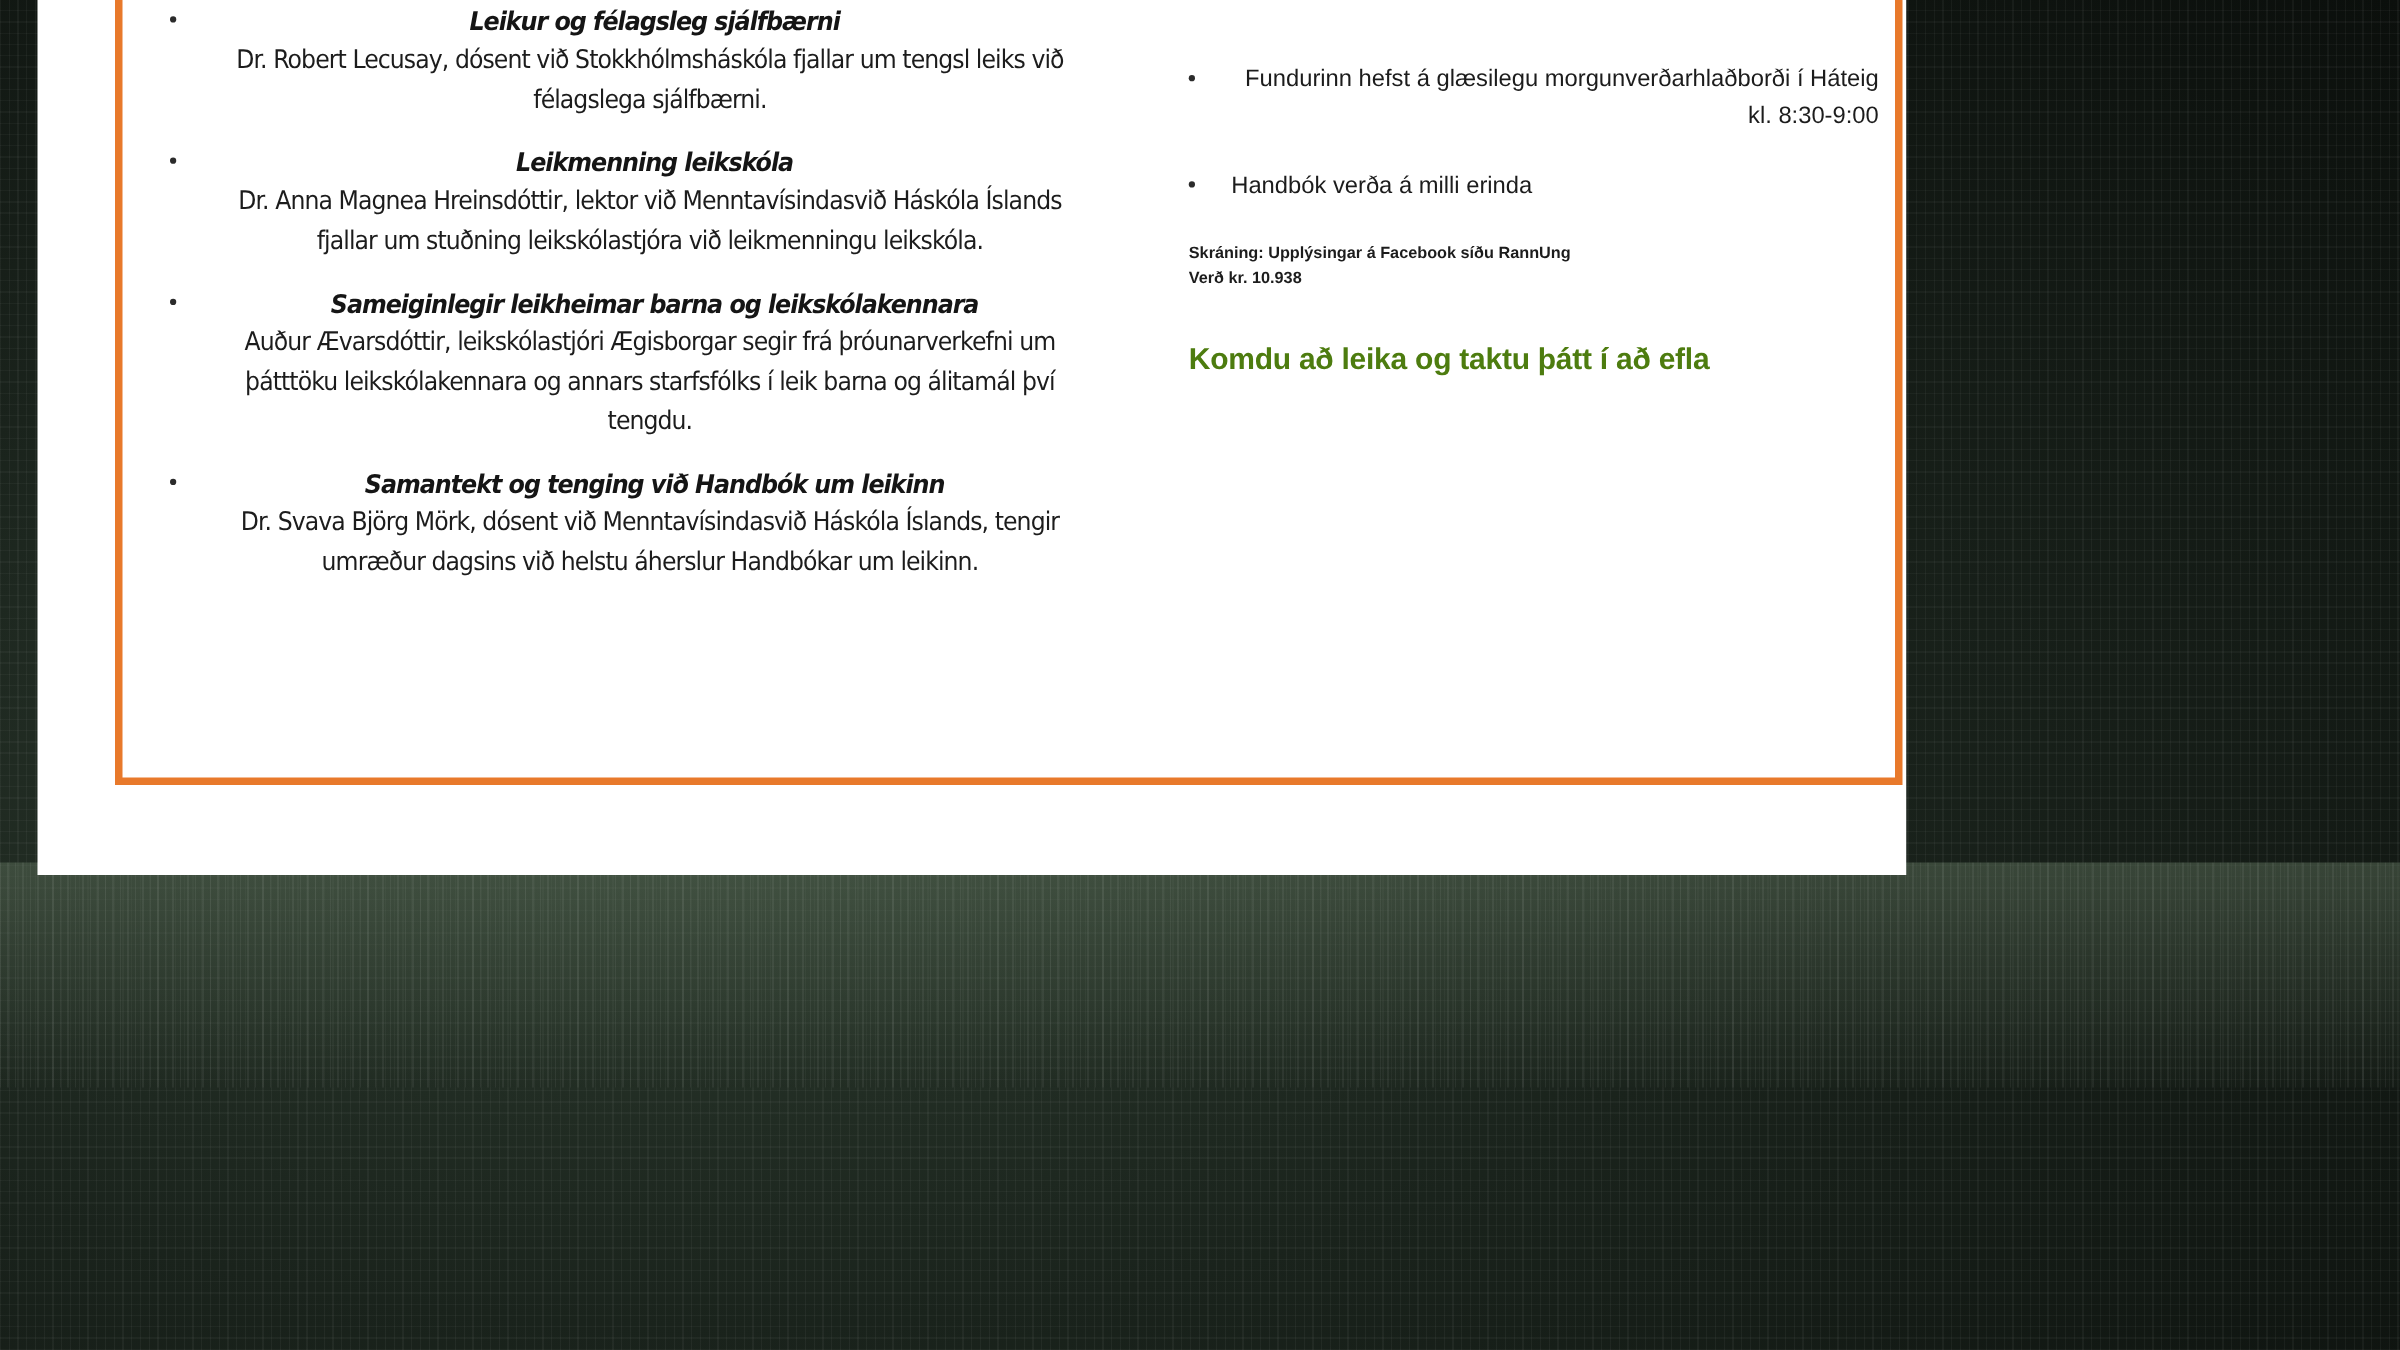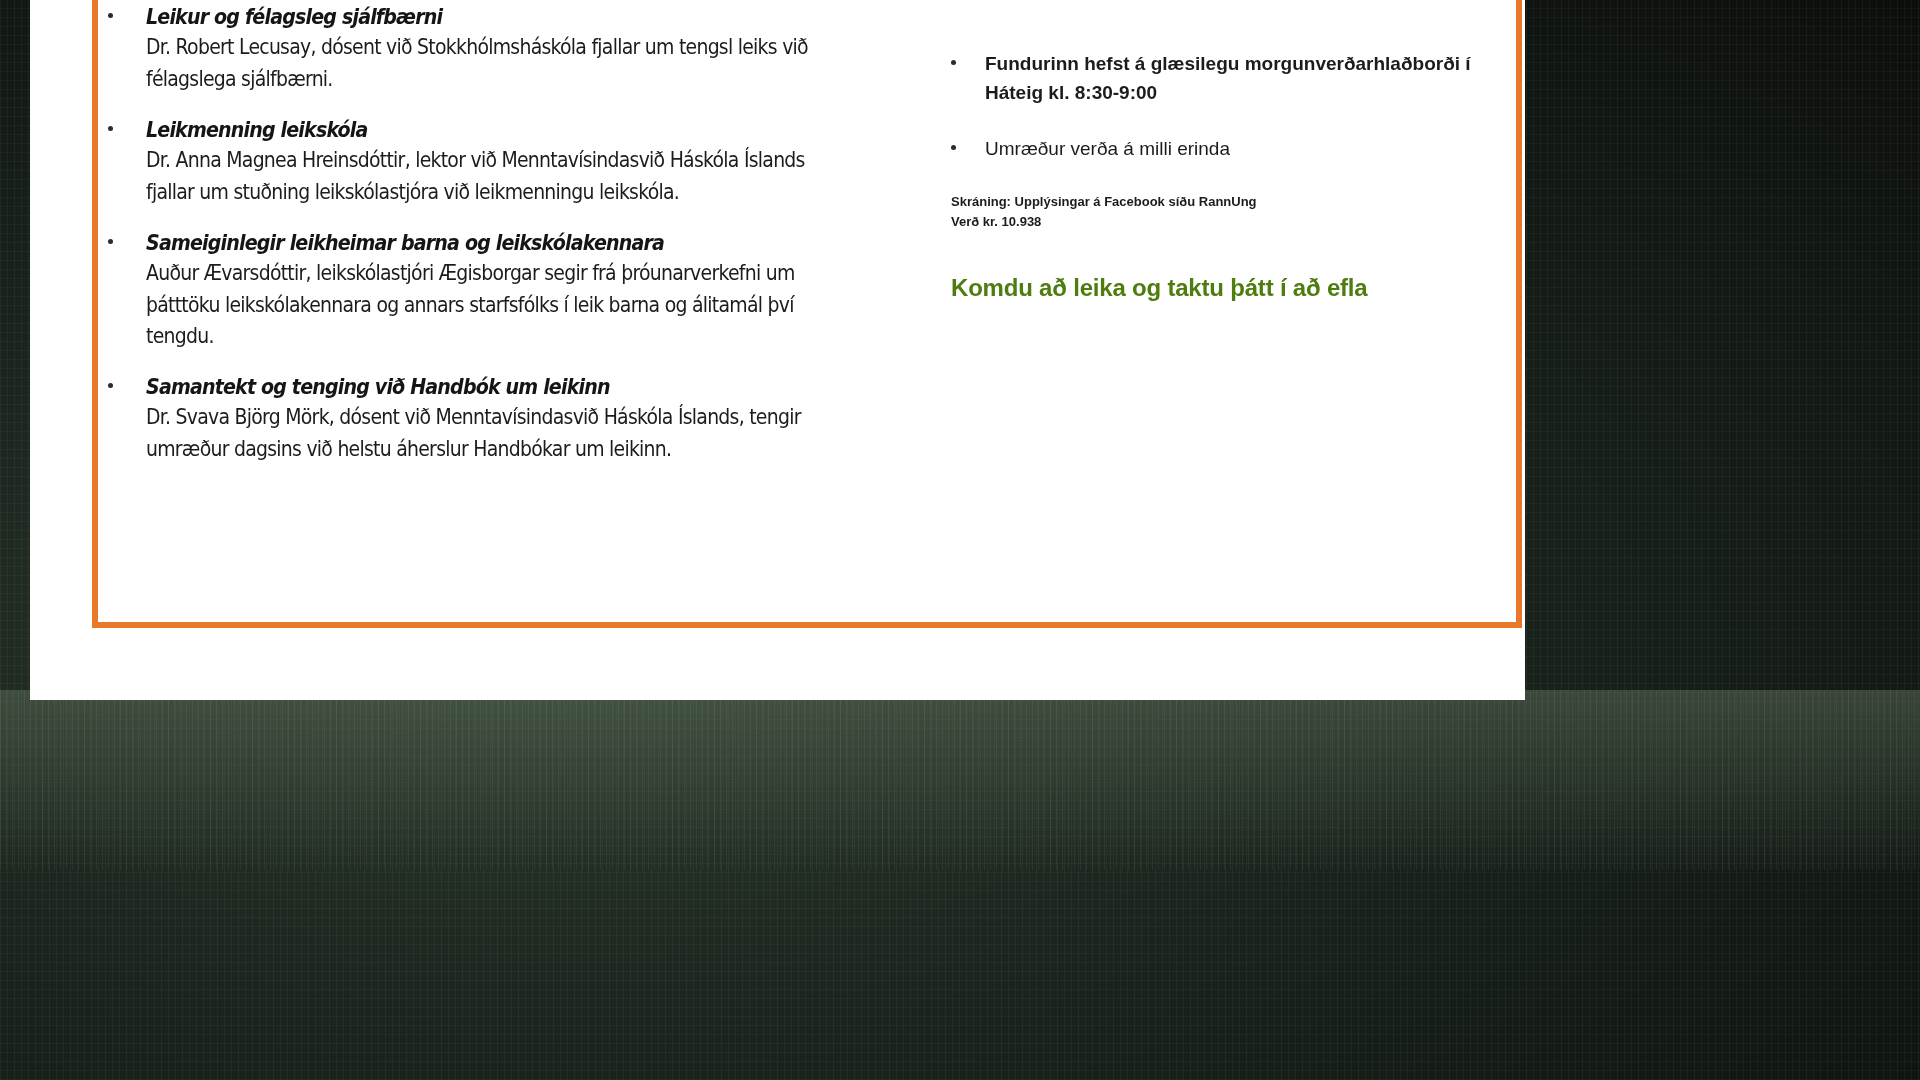--- a/index.html
+++ b/index.html
@@ -70,23 +70,24 @@
   #columns {
     position: absolute;
     left: 0;
     top: 108px;
     width: 1430px;
     height: 620px;
   }
 
   #left-col {
     position: absolute;
-    left: 0;
+    left: 28px;
     top: 0;
     width: 800px;
+    text-align: center;
   }
   #right-col {
     position: absolute;
     left: 845px;
     top: 46px;
     width: 560px;
   }
 
   
   .l-item {
@@ -138,21 +139,21 @@
   }
   .r-item .bullet {
     position: absolute;
     left: 8px;
     top: 10px;
     width: 5px;
     height: 5px;
     border-radius: 50%;
     background: #2b2b2b;
   }
-  .r-item.bold { font-weight: 700; }
+  .r-item.bold { font-weight: 400; text-align: right; }
   .r-item .lead { font-weight: 700; }
 
   #reg-block {
     margin-top: 6px;
     padding-left: 8px;
     font-family: "Liberation Sans", sans-serif;
     font-size: 13px;
     font-weight: 700;
     color: #1c1c1c;
     line-height: 1.55;
@@ -211,21 +212,21 @@
 
       <div id="right-col">
 
         <div class="r-item bold">
           <span class="bullet"></span>
           <span>Fundurinn hefst á glæsilegu morgunverðarhlaðborði í Háteig kl. 8:30-9:00</span>
         </div>
 
         <div class="r-item">
           <span class="bullet"></span>
-          <span>Umræður verða á milli erinda</span>
+          <span>Handbók verða á milli erinda</span>
         </div>
 
 
         <div id="reg-block">
           <div>Skráning: Upplýsingar á Facebook síðu RannUng</div>
           <div>Verð kr. 10.938</div>
         </div>
 
         <div id="cta">
           <div>Komdu að leika og taktu þátt í að efla</div>

